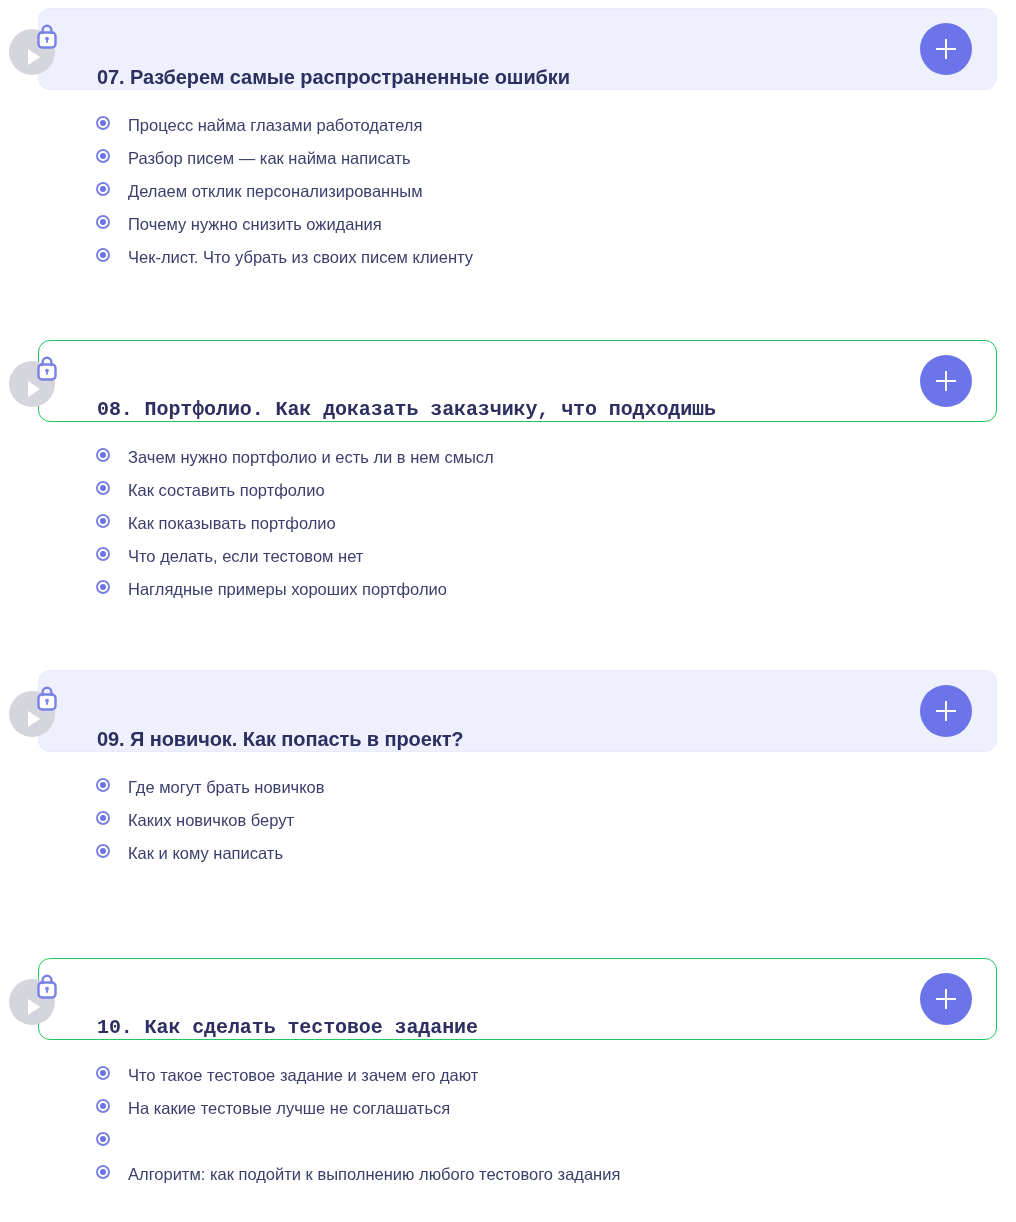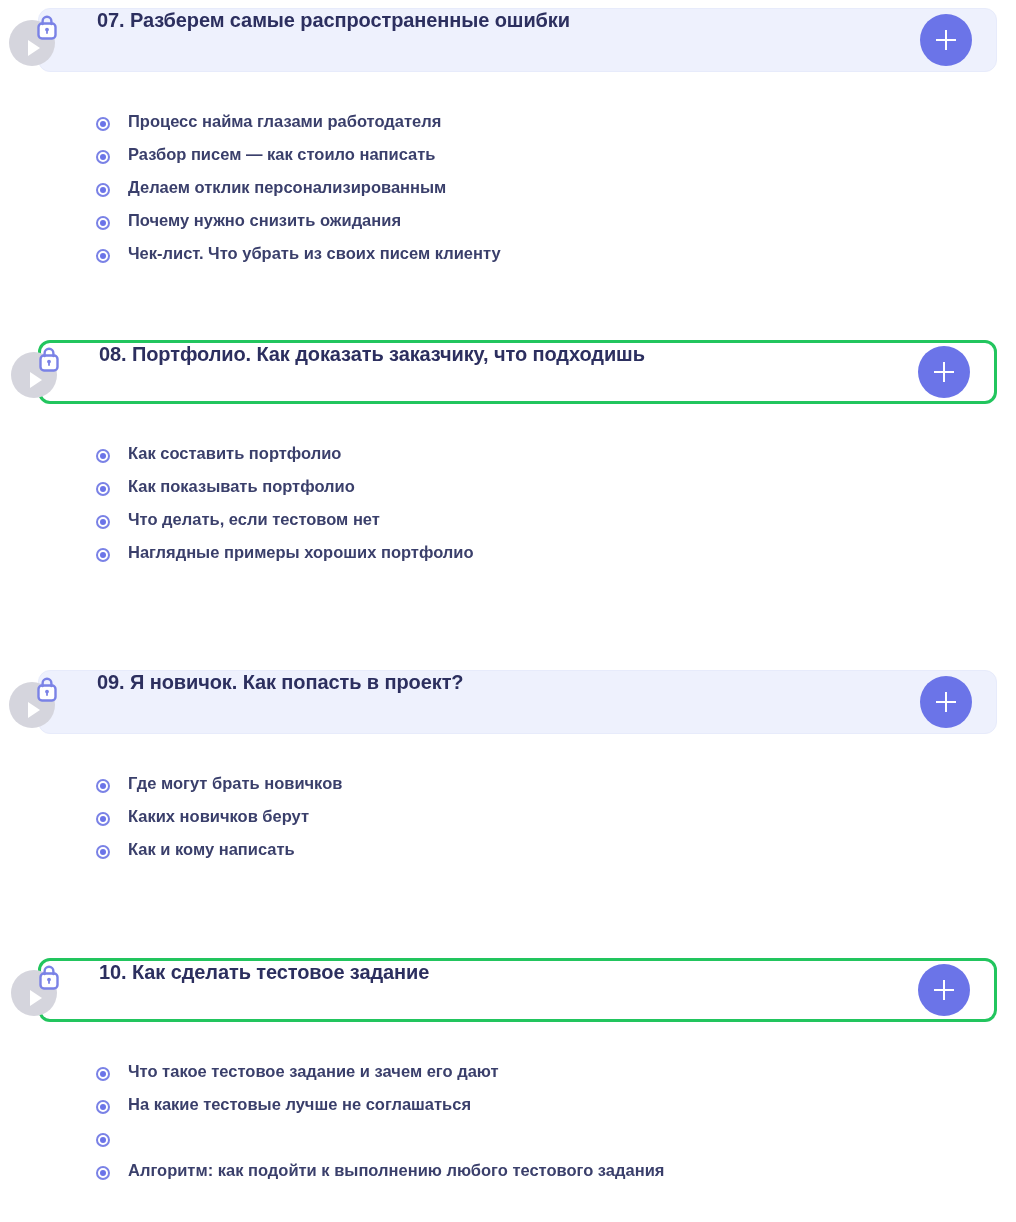--- a/index.html
+++ b/index.html
@@ -23,32 +23,33 @@
     position: relative;
     width: 1016px;
   }
 
   
   .module-header {
     position: relative;
     margin-left: 38px;
     margin-right: 19px;
     width: 959px;
-    height: 64px;
+    height: 82px;
     border-radius: 12px;
     display: flex;
-    align-items: flex-start;
+    align-items: flex-end;
   }
   .module-header.highlight {
     background: #eef1fd;
     border: 1px solid #e7ebfb;
   }
   .module-header.plain {
     background: #ffffff;
-    border: 3px solid #22c55e;
+    border: 1px solid #22c55e;
+    font-family: Liberation Mono, monospace;
   }
 
   
   .lock-play {
     position: absolute;
     left: -30px;
     top: 50%;
     transform: translateY(-50%);
     width: 56px;
     height: 52px;
@@ -119,23 +120,22 @@
   }
 
   
   .lesson-list {
     list-style: none;
     margin-left: 96px;
     padding-top: 26px;
   }
   .lesson-item {
     display: flex;
-    align-items: flex-end;
+    align-items: flex-start;
     height: 33px;
-    font-weight: bold;
   }
   .bullet {
     position: relative;
     width: 14px;
     height: 14px;
     border-radius: 50%;
     border: 2px solid #7a82e6;
     background: #ffffff;
     flex: 0 0 auto;
     margin-right: 18px;
@@ -180,21 +180,21 @@
             <span class="plus-v"></span>
           </button>
         </div>
         <ul class="lesson-list">
           <li class="lesson-item">
             <span class="bullet"></span>
             <span class="lesson-text">Процесс найма глазами работодателя</span>
           </li>
           <li class="lesson-item">
             <span class="bullet"></span>
-            <span class="lesson-text">Разбор писем — как стоило написать</span>
+            <span class="lesson-text">Разбор писем — как найма написать</span>
           </li>
           <li class="lesson-item">
             <span class="bullet"></span>
             <span class="lesson-text">Делаем отклик персонализированным</span>
           </li>
           <li class="lesson-item">
             <span class="bullet"></span>
             <span class="lesson-text">Почему нужно снизить ожидания</span>
           </li>
           <li class="lesson-item">
@@ -218,20 +218,24 @@
           </div>
           <div class="module-title">08. Портфолио. Как доказать заказчику, что подходишь</div>
           <button class="expand-button">
             <span class="plus-h"></span>
             <span class="plus-v"></span>
           </button>
         </div>
         <ul class="lesson-list">
           <li class="lesson-item">
             <span class="bullet"></span>
+            <span class="lesson-text">Зачем нужно портфолио и есть ли в нем смысл</span>
+          </li>
+          <li class="lesson-item">
+            <span class="bullet"></span>
             <span class="lesson-text">Как составить портфолио</span>
           </li>
           <li class="lesson-item">
             <span class="bullet"></span>
             <span class="lesson-text">Как показывать портфолио</span>
           </li>
           <li class="lesson-item">
             <span class="bullet"></span>
             <span class="lesson-text">Что делать, если тестовом нет</span>
           </li>

